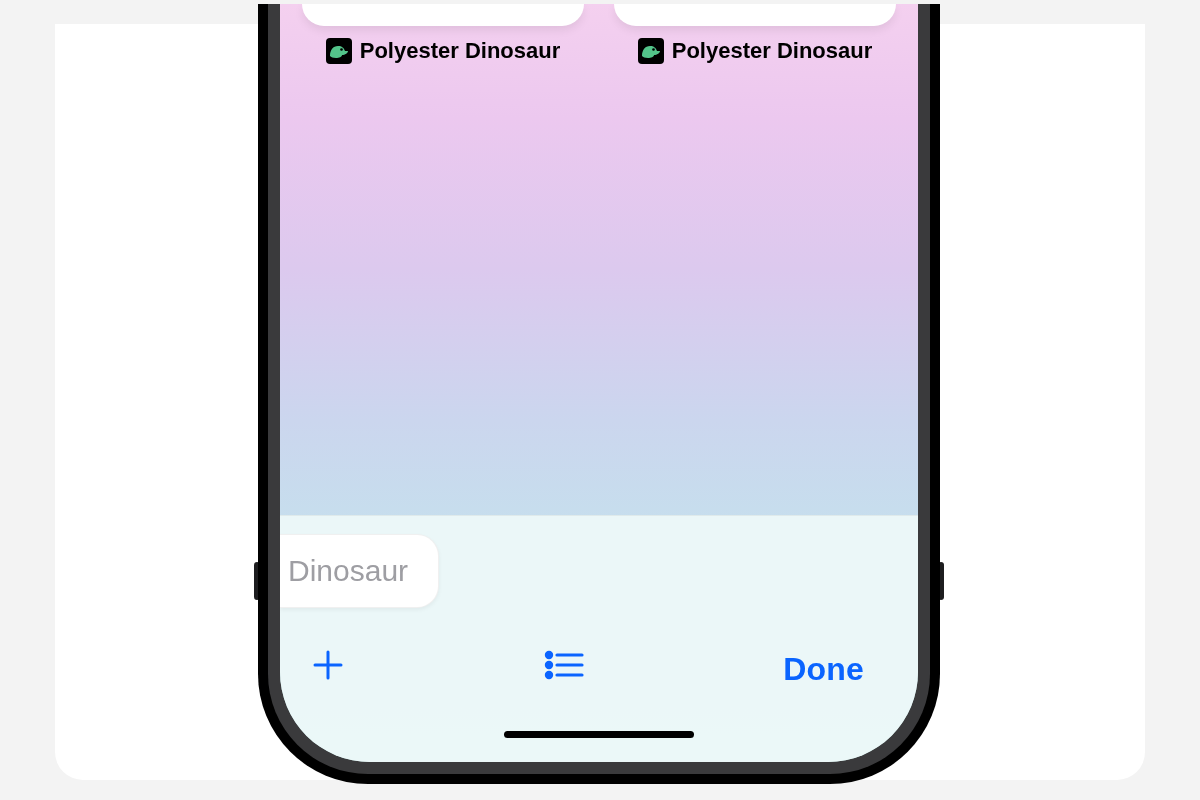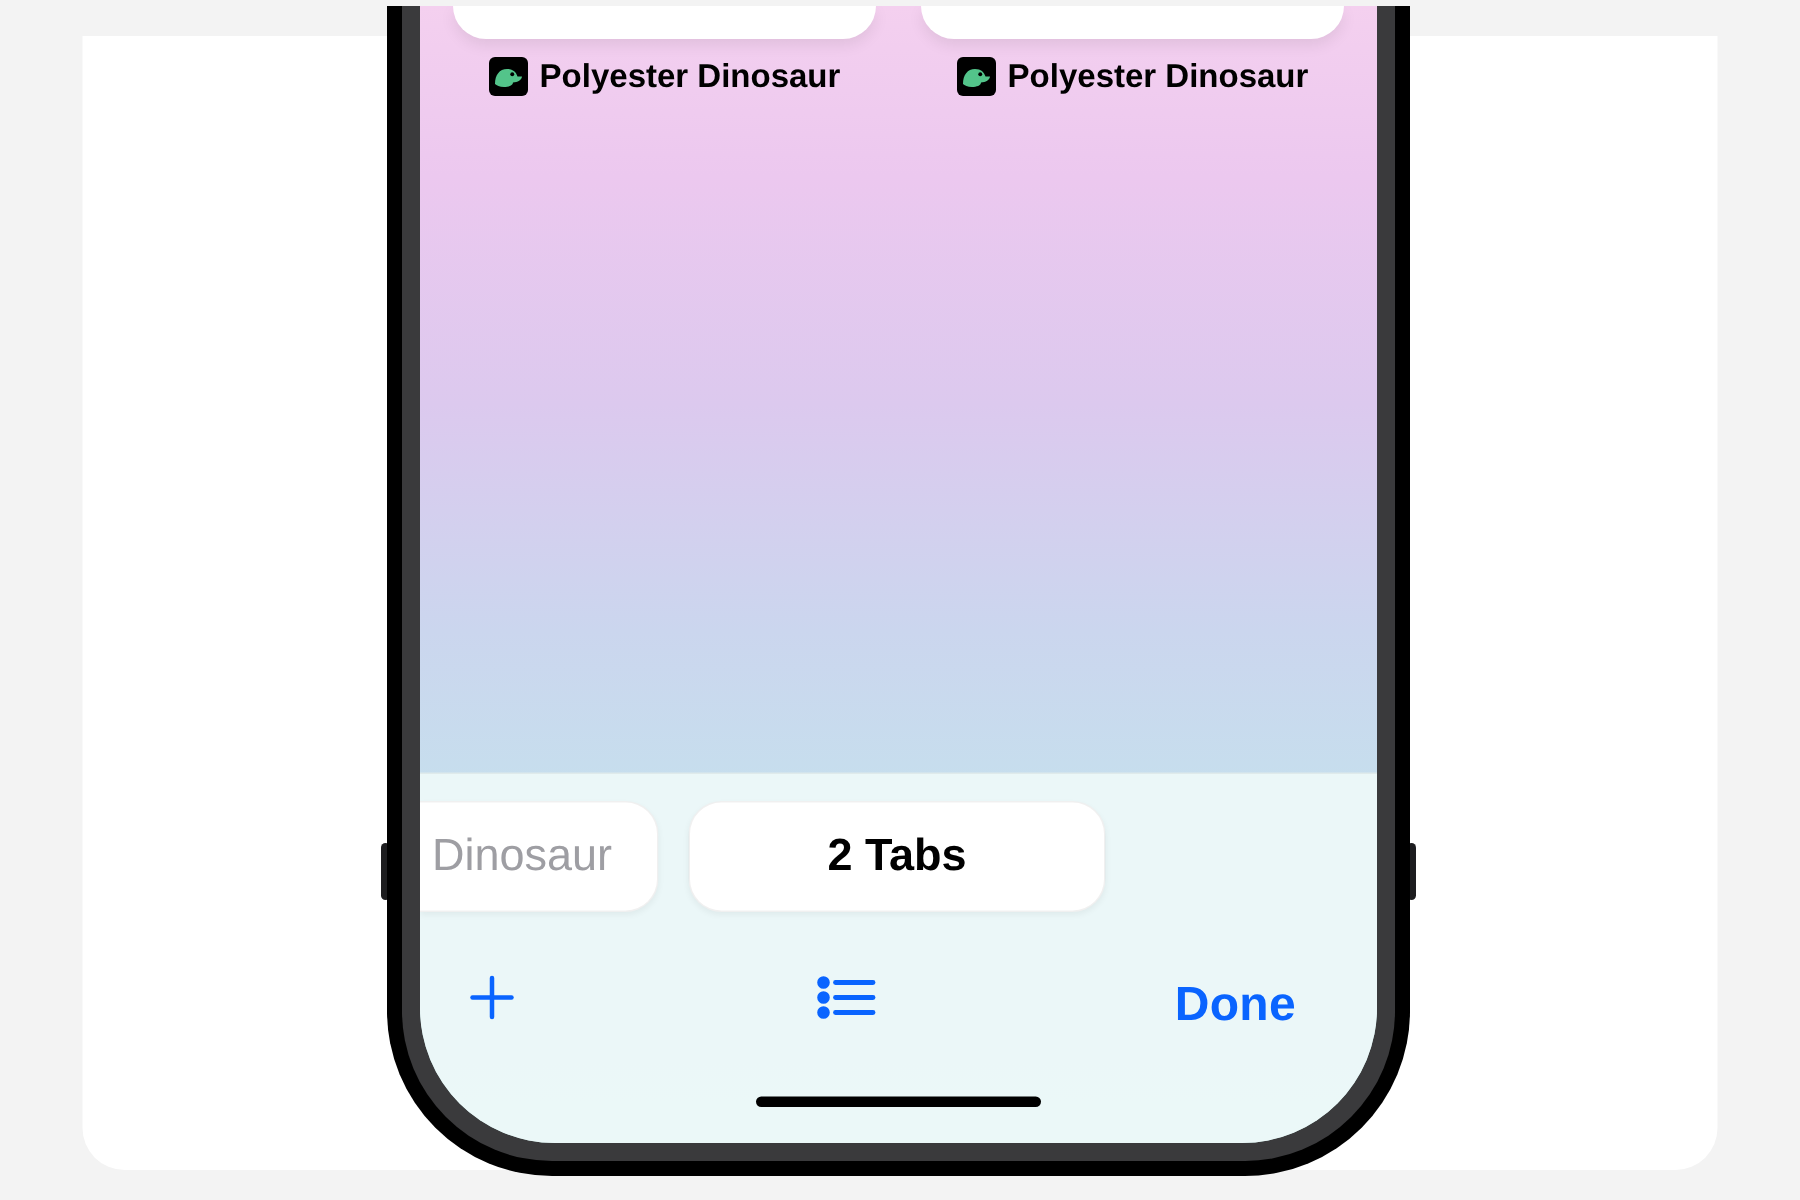--- a/index.html
+++ b/index.html
@@ -79,23 +79,20 @@
               <span>Polyester Dinosaur</span>
             </div>
           </div>
         </div>
 
         <div class="bottom">
           <div class="pill-row">
             <div class="pill pill-private">
               <span>Dinosaur</span>
             </div>
-            <div class="pill pill-active">
-              <span>2 Tabs</span>
-            </div>
           </div>
 
           <div class="action-row">
             <button class="action-btn">
               <span>
                 <svg width="36" height="36" viewBox="0 0 36 36" stroke="#0a64ff" stroke-width="3" stroke-linecap="round">
                     <line x1="18" y1="5" x2="18" y2="31"></line>
                     <line x1="5" y1="18" x2="31" y2="18"></line>
                   </svg>
               </span>

